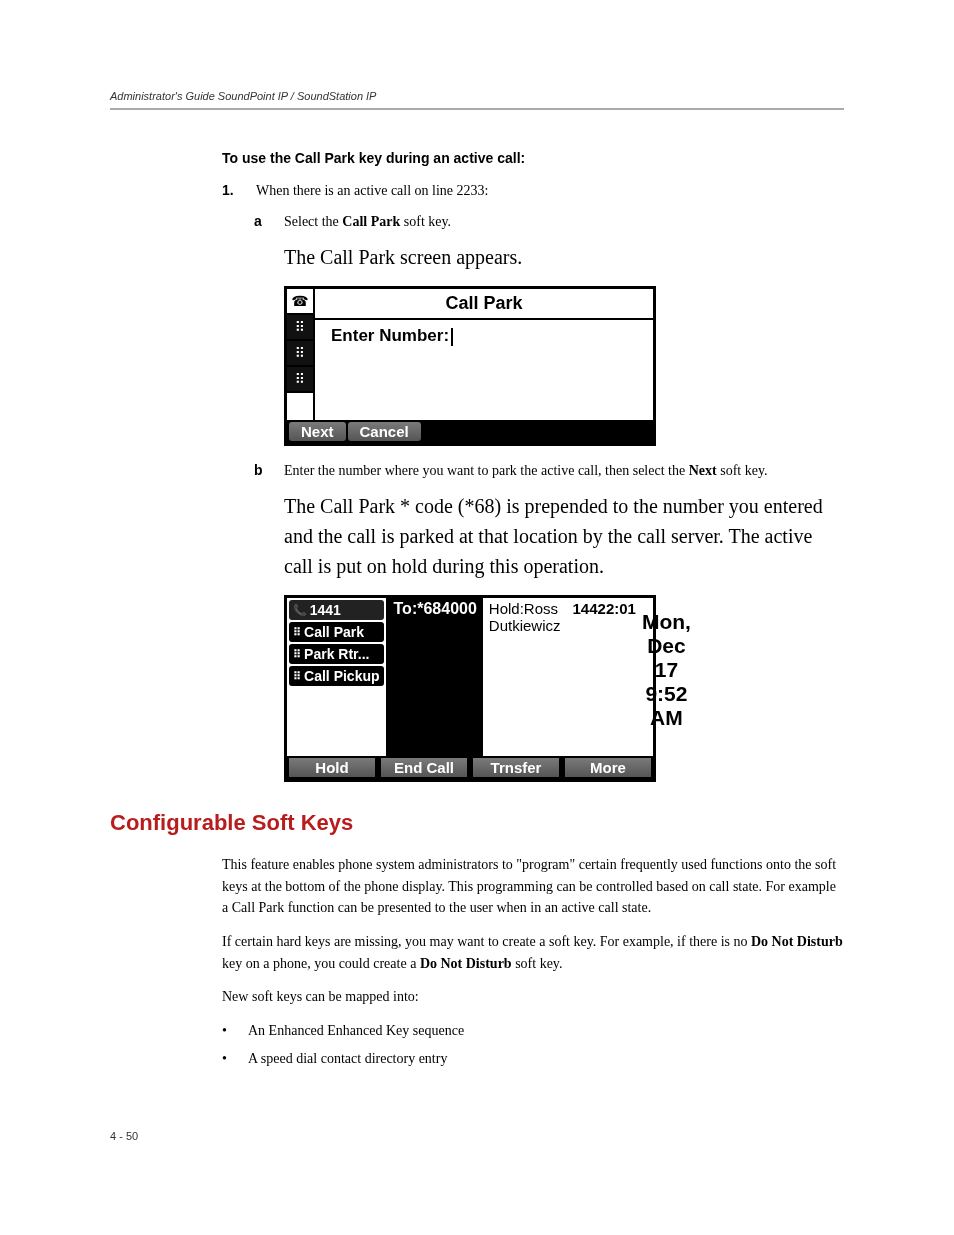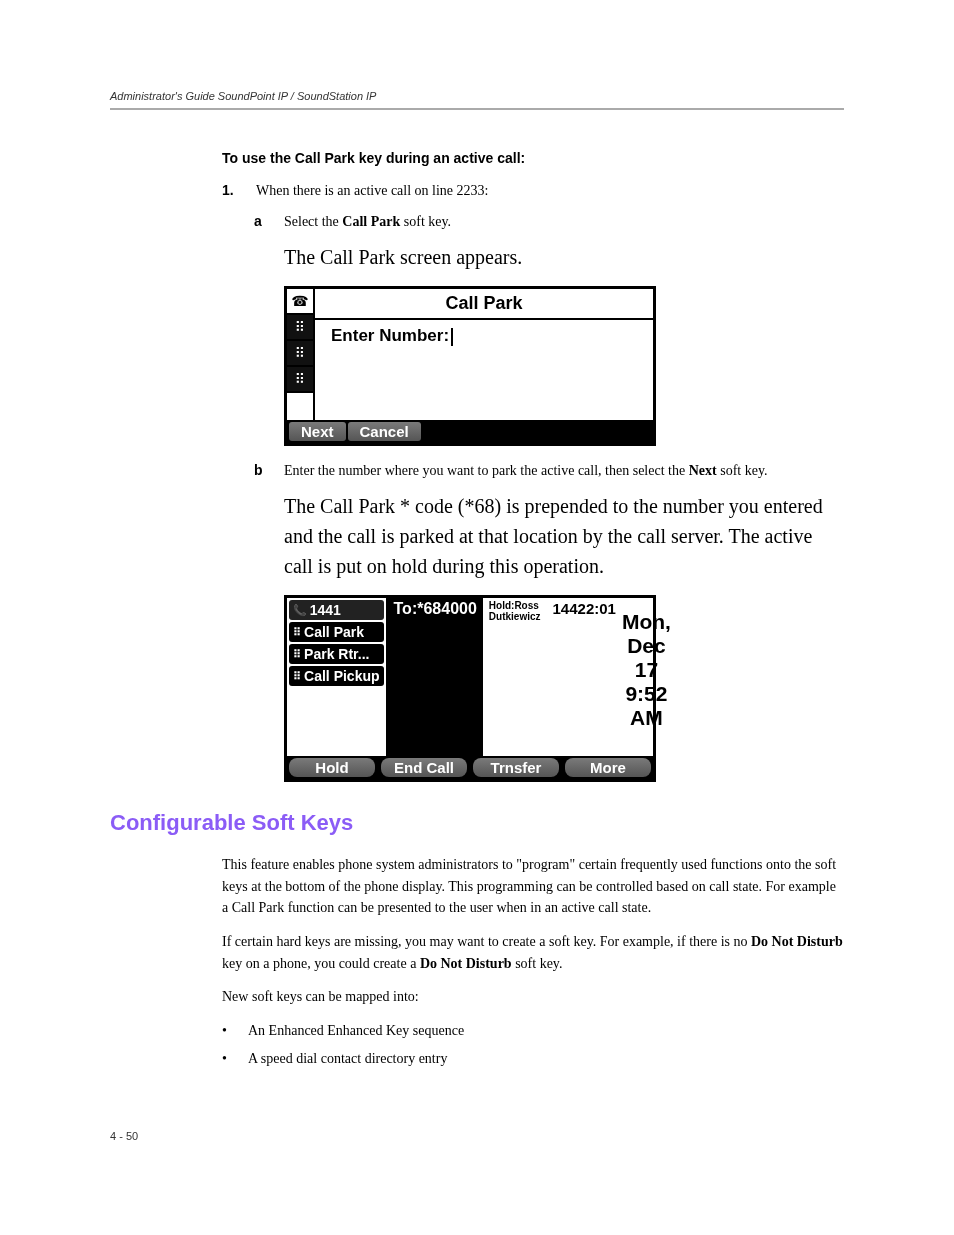--- a/index.html
+++ b/index.html
@@ -69,21 +69,21 @@
   }
   .body-text {
     font-size: 14px;
     line-height: 1.55;
     margin-bottom: 12px;
   }
   .bold-inline { font-weight: bold; }
   .h2-blue {
     font-family: Arial, Helvetica, sans-serif;
     font-weight: bold;
-    color: #8b5cf6;
+    color: #b91c1c;
     font-size: 22px;
     margin-top: 28px;
     margin-bottom: 18px;
   }
   .bullet-item {
     display: flex;
     gap: 16px;
     font-size: 14px;
     line-height: 1.55;
     margin-bottom: 6px;
@@ -203,30 +203,30 @@
     white-space:nowrap;
     overflow:hidden;
   }
   .pm2-tab.first { background:#222; }
   .pm2-tab-icon { font-size:11px; }
   .pm2-main { flex:1; display:flex; flex-direction:row; }
   .pm2-row-dark {
     background:#000; color:#fff; font-weight:bold; font-size:16px;
     padding:2px 6px;
   }
-  .pm2-row-light { padding:2px 6px; font-weight:bold; font-size:10px; }
+  .pm2-row-light { padding:2px 6px; font-weight:normal; font-size:15px; }
   .pm2-row-flex { display:flex; justify-content:center; padding:2px 6px; font-weight:bold; font-size:15px;}
   .pm2-divider { border-top:2px solid #000; margin-top:auto;}
   .pm2-date { text-align:center; font-weight:bold; font-size:21px; padding:12px 0;}
   .pm2-softkeys { display:flex; background:#000; padding:2px; gap:6px;}
   .pm2-softkey {
     flex:1; color:#fff; font-weight:bold; text-align:center; font-size:15px;
     padding:1px 0;
     background: linear-gradient(#7a7a7a,#555);
-    border-radius:8px;
+    border-radius:0;
   }
 </style>
 </head>
 <body>
 
 <div class="page">
   <div class="header-line">Administrator's Guide SoundPoint IP / SoundStation IP</div>
 
   <div class="section-indent">
     <div class="bold-heading">To use the Call Park key during an active call:</div>

